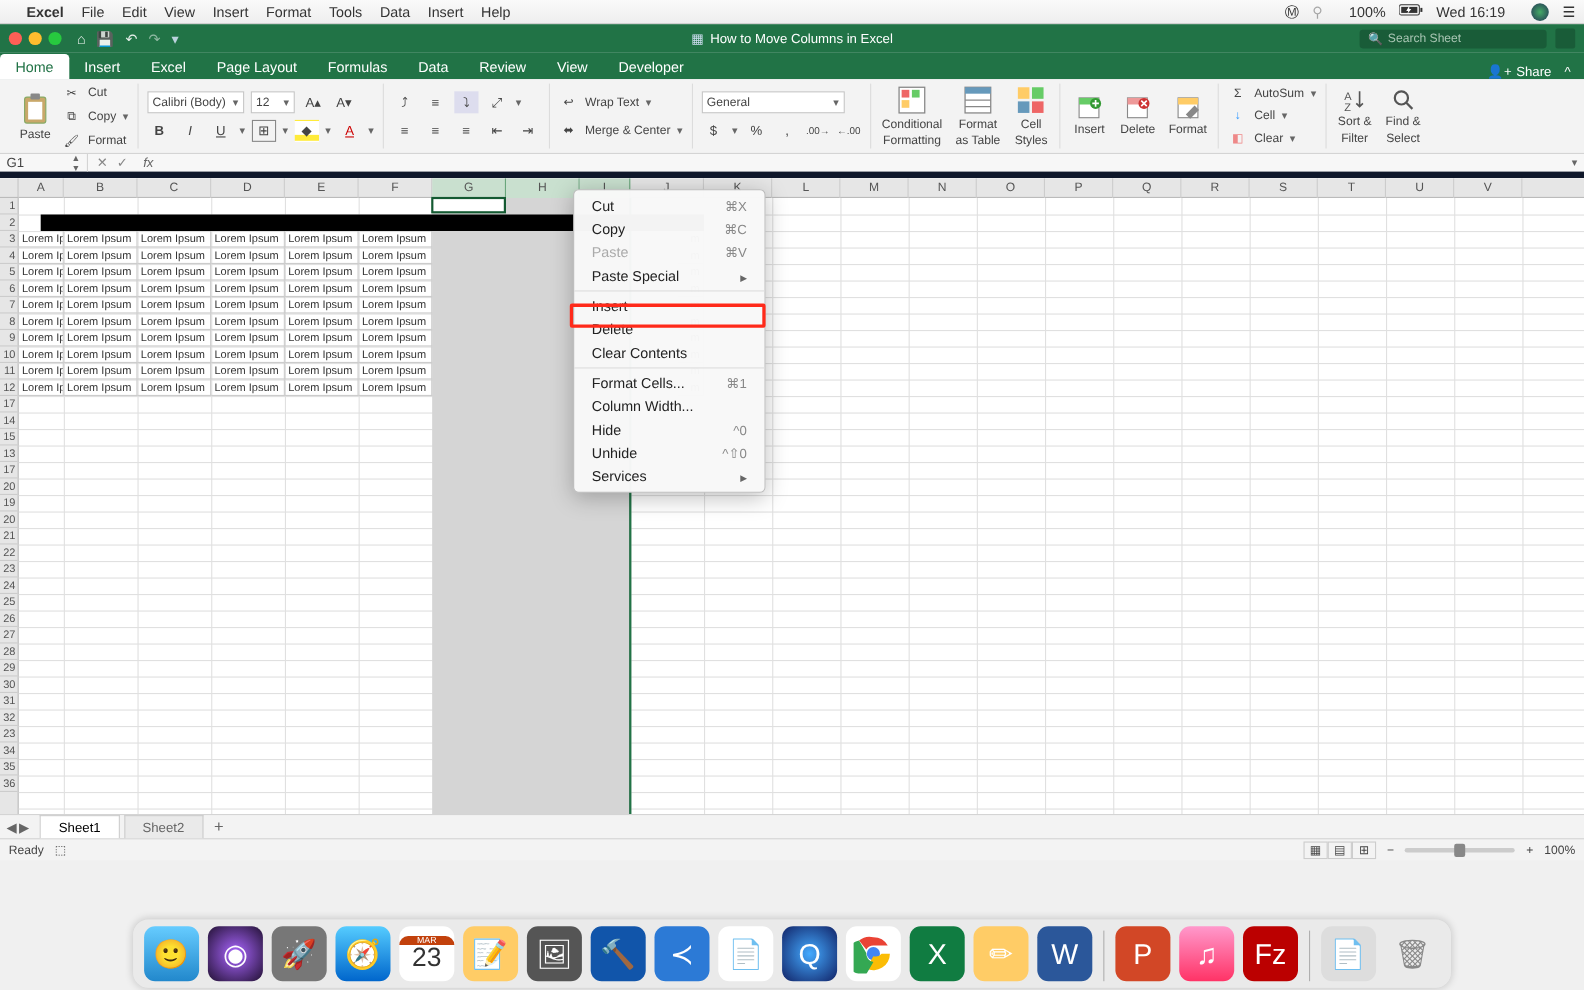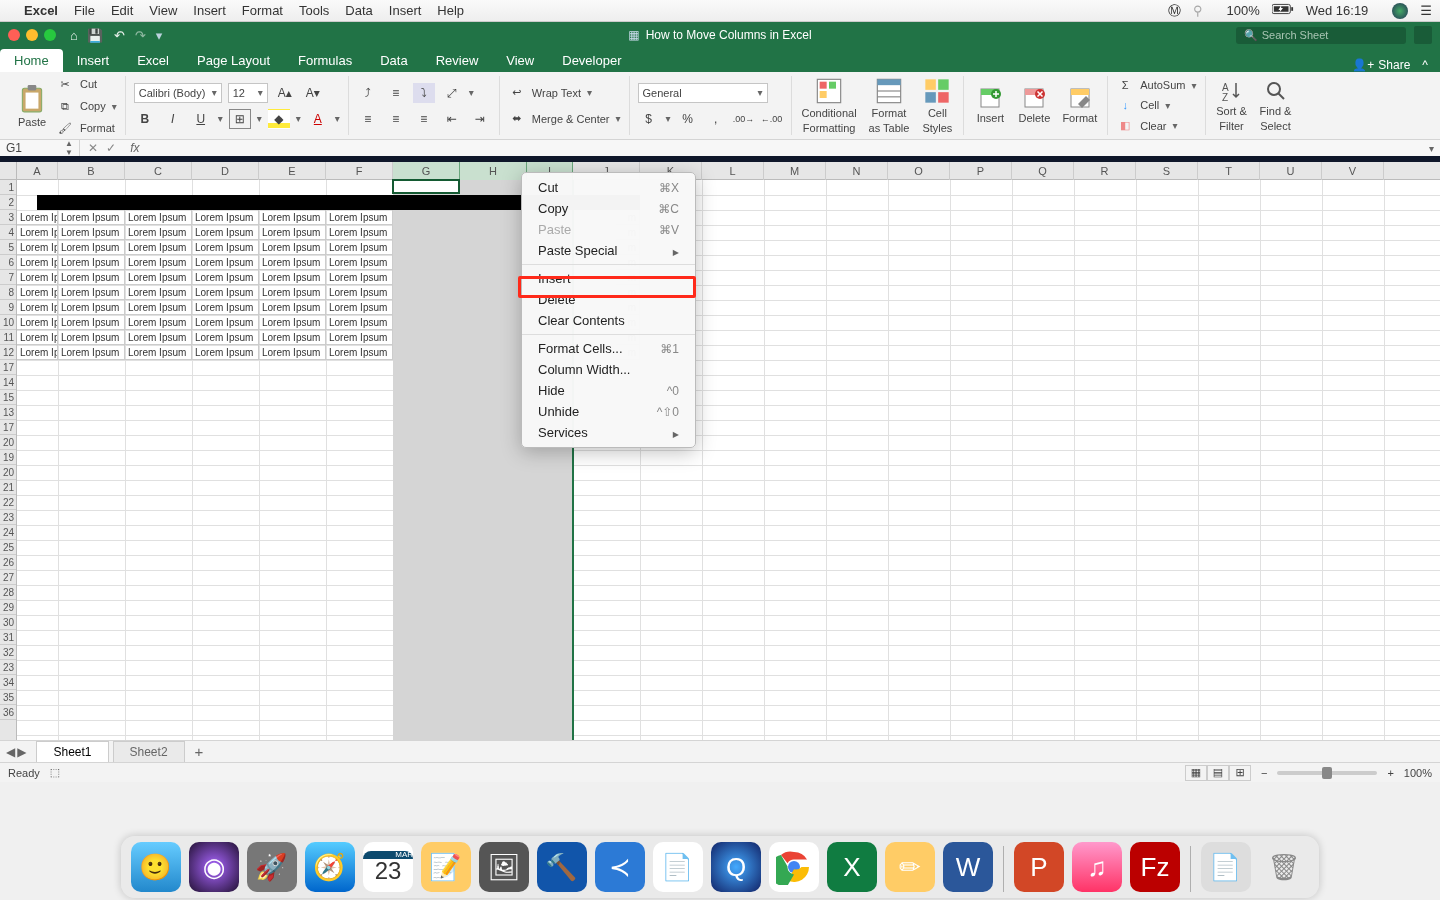--- a/index.html
+++ b/index.html
@@ -676,21 +676,21 @@
   </div>
 </div>
 
 <div class="dock-area">
   <div class="dock">
     <div class="dock-item" style="background:linear-gradient(#6cf,#28c)">🙂</div>
     <div class="dock-item" style="background:radial-gradient(#a6f,#213)">◉</div>
     <div class="dock-item" style="background:#777">🚀</div>
     <div class="dock-item" style="background:linear-gradient(#5cf,#06c)">🧭</div>
     <div class="dock-item" style="background:#fff;color:#c33;flex-direction:column;font-size:9px;line-height:1">
-        <span style="background:#0c4a6e;color:#fff;width:100%;text-align:right;border-radius:8px 8px 0 0;font-size:8px">MAR</span>
+        <span style="background:#c2410c;color:#fff;width:100%;text-align:center;border-radius:8px 8px 0 0;font-size:8px">MAR</span>
         <span style="color:#333;font-size:24px">23</span>
       </div>
     <div class="dock-item" style="background:#fc6">📝</div>
     <div class="dock-item" style="background:#555">🖼</div>
     <div class="dock-item" style="background:#15a">🔨</div>
     <div class="dock-item" style="background:#2c7ad6">≺</div>
     <div class="dock-item" style="background:#fff;color:#c93">📄</div>
     <div class="dock-item" style="background:radial-gradient(#4af,#126)">Q</div>
     <div class="dock-item" style="background:#fff">
         <svg viewBox="0 0 24 24" width="36" height="36">

